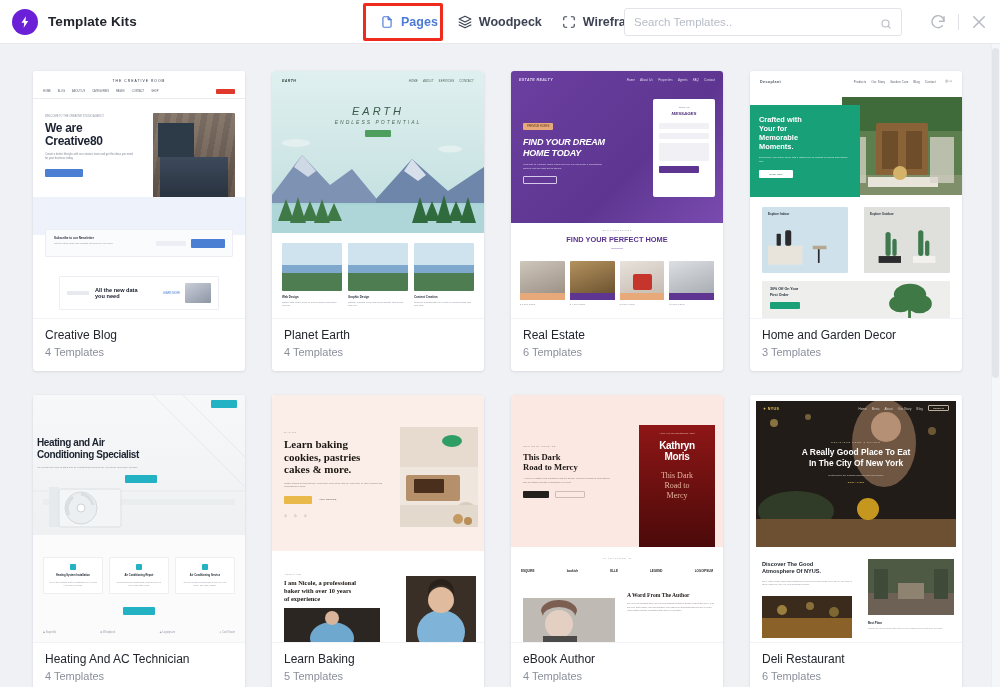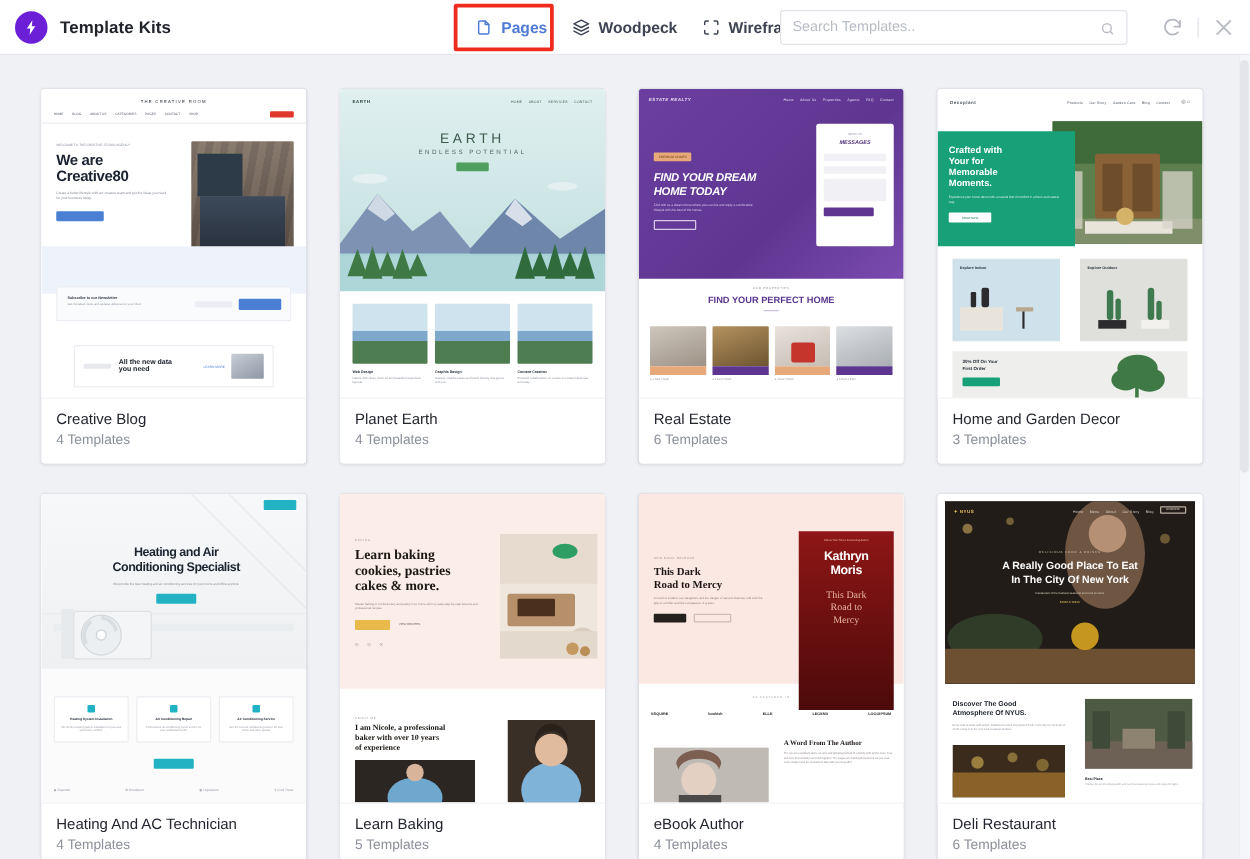--- a/index.html
+++ b/index.html
@@ -305,21 +305,21 @@
       </div>
       <div class="card-meta">
         <div class="card-title">Creative Blog</div>
         <div class="card-sub">4 Templates</div>
       </div>
     </div>
 
     <div class="card">
       <div class="thumb">
         <div class="mini" style="background:#fff;">
-          <div class="pe-sky" style="position:absolute;left:0;right:0;top:0;height:162px;overflow:hidden;">
+          <div class="pe-sky" style="position:absolute;left:0;right:0;top:0;height:162px;overflow:hidden;font-style:italic;">
             <div class="mnav" style="height:20px;padding:0 10px;">
               <div class="mlogo" style="color:#2e4a3c;">EARTH</div>
               <div class="mlinks" style="color:#4a6357;">
                 <span class="mlink">HOME</span>
                 <span class="mlink">ABOUT</span>
                 <span class="mlink">SERVICES</span>
                 <span class="mlink">CONTACT</span>
               </div>
             </div>
             <div style="text-align:center;margin-top:14px;">
@@ -554,21 +554,21 @@
             <div class="mlogo">AIR TECHNICIAN</div>
             <div class="mlinks" style="margin-right:34px;">
               <span class="mlink">HOME</span>
               <span class="mlink">ABOUT</span>
               <span class="mlink">SERVICES</span>
               <span class="mlink">CONTACT</span>
             </div>
             <div class="ht-accent" style="position:absolute;right:8px;top:5px;width:26px;height:8px;border-radius:1px;"></div>
           </div>
 
-          <div style="position:absolute;left:4px;right:0;top:42px;text-align:center;">
+          <div style="position:absolute;left:4px;right:0;top:42px;text-align:left;">
             <div style="font-size:10px;font-weight:bold;color:#1c2430;line-height:12px;letter-spacing:-.4px;">Heating and Air</div>
             <div style="font-size:10px;font-weight:bold;color:#1c2430;line-height:12px;letter-spacing:-.4px;">Conditioning Specialist</div>
             <div style="font-size:2.5px;color:#8b929c;margin-top:5px;">We provide the best heating and air conditioning services for your home and office anytime.</div>
             <div class="ht-accent" style="margin:6px auto 0;width:32px;height:8px;border-radius:1px;"></div>
           </div>
 
           <svg viewBox="0 0 100 50" width="100" height="50" style="position:absolute;left:10px;top:88px;">
             <rect x="6" y="4" width="10" height="40" fill="#e7eaec"></rect>
             <rect x="16" y="6" width="62" height="38" rx="2" fill="#f3f5f6" stroke="#dde1e4"></rect>
             <circle cx="38" cy="25" r="16" fill="#eceff1" stroke="#d3d8dc"></circle>
@@ -696,21 +696,21 @@
             <div style="font-size:2.4px;color:#a6928c;letter-spacing:.5px;">NEW BOOK RELEASE</div>
             <div style="font-family:'Liberation Serif',serif;font-size:8.6px;font-weight:bold;color:#1d1715;line-height:10px;margin-top:4px;">This Dark</div>
             <div style="font-family:'Liberation Serif',serif;font-size:8.6px;font-weight:bold;color:#1d1715;line-height:10px;">Road to Mercy</div>
             <div style="font-size:2.4px;color:#8b7e79;line-height:3.5px;margin-top:5px;">A novel of a father, two daughters and the danger of second chances, told with the grip of a thriller and the compassion of a poet.</div>
             <div style="display:flex;gap:6px;margin-top:7px;">
               <div style="background:#24201e;width:26px;height:7px;border-radius:1px;"></div>
               <div style="border:1px solid #cdbdb8;width:30px;height:7px;border-radius:1px;"></div>
             </div>
           </div>
 
-          <div class="eb-cover" style="position:absolute;right:8px;top:30px;width:76px;height:143px;padding:7px 5px;text-align:center;">
+          <div class="eb-cover" style="position:absolute;right:8px;top:30px;width:76px;height:122px;padding:7px 5px;text-align:center;">
             <div style="font-size:2.2px;color:#e8b9ab;">A New York Times Bestselling Author</div>
             <div style="font-size:10px;font-weight:bold;color:#fff;line-height:11px;margin-top:6px;letter-spacing:-.3px;">Kathryn</div>
             <div style="font-size:10px;font-weight:bold;color:#fff;line-height:11px;letter-spacing:-.3px;">Moris</div>
             <div style="font-family:'Liberation Serif',serif;font-size:8px;color:#e6b49f;line-height:10px;margin-top:9px;">This Dark</div>
             <div style="font-family:'Liberation Serif',serif;font-size:8px;color:#e6b49f;line-height:10px;">Road to</div>
             <div style="font-family:'Liberation Serif',serif;font-size:8px;color:#e6b49f;line-height:10px;">Mercy</div>
           </div>
 
           <div style="position:absolute;left:0;right:0;top:162px;text-align:center;font-size:2.3px;color:#a9a2a0;letter-spacing:.8px;">AS FEATURED IN</div>
           <div style="position:absolute;left:10px;right:10px;top:174px;display:flex;justify-content:space-between;font-size:3px;font-weight:bold;color:#2a2524;">

